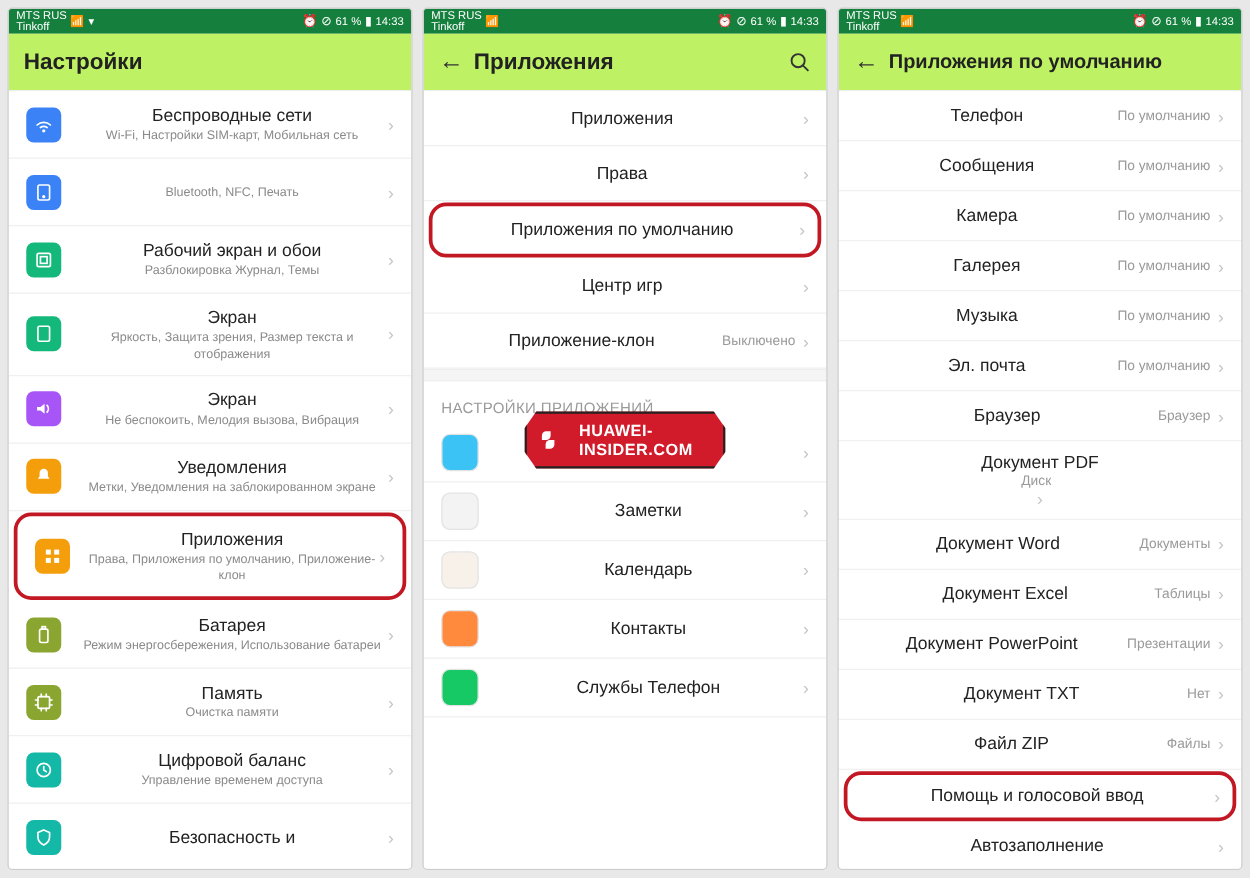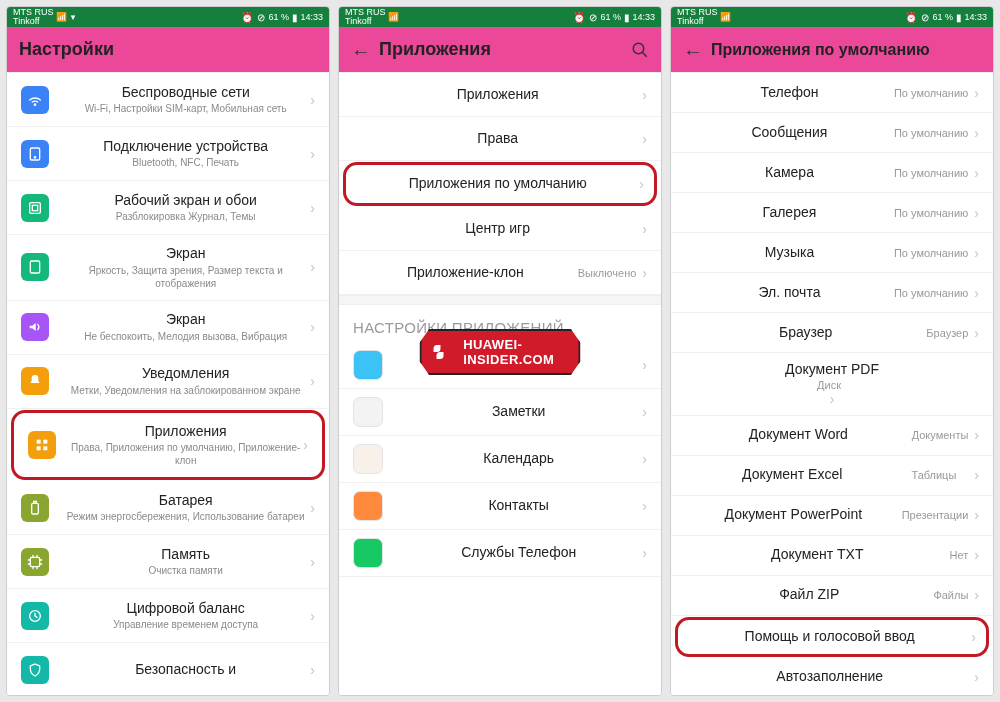--- a/index.html
+++ b/index.html
@@ -34,21 +34,21 @@
   }
   .status-left { display:flex; align-items:center; gap:3px; line-height:9px; }
   .status-right { display:flex; align-items:center; gap:3px; }
   .status-right .sym { font-size:10px; }
   .header {
     height: 46px;
     display: flex;
     align-items: center;
     padding: 0 12px;
     border-bottom: 1px solid #eee;
-    background:#ec4899;
+    background:#bef264;
   }
   .header .title {
     font-size: 18px;
     font-weight: 600;
     color:#222;
     flex:1;
   }
   .header .back {
     width: 22px;
     font-size: 20px;
@@ -74,21 +74,21 @@
     flex-shrink:0;
     color:#fff;
     font-size:14px;
   }
   .row-text { flex:1; min-width:0;text-align:center; }
   .row-title { font-size:14px; color:#222; line-height:1.25; }
   .row-sub { font-size:10px; color:#8a8a8a; line-height:1.3; margin-top:1px; }
   .row-value { font-size:11px; color:#9a9a9a; margin-right:6px; }
   .chev { color:#c4c4c4; font-size:14px; }
   .section-label {
-    font-size:15px;
+    font-size:12px;
     color:#9a9a9a;
     padding: 14px 14px 6px;
     letter-spacing:0.3px;
   }
   .gap { height:10px; background:#f5f5f5; border-top:1px solid #eee; border-bottom:1px solid #eee;}
   .highlight {
     border:3px solid #c21824;
     border-radius:14px;
     margin:1px 4px;
     padding-left:10px;
@@ -165,21 +165,20 @@
     <span class="chev">›</span>
       </div>
       <div class="row tall">
     <div class="icon-box" style="background:#3b82f6">
           <svg width="16" height="16" viewBox="0 0 24 24" fill="none" stroke="#fff" stroke-width="2" stroke-linecap="round">
             <rect x="5" y="3" width="14" height="18" rx="2"></rect>
             <circle cx="12" cy="17" r="1" fill="#fff"></circle>
           </svg>
         </div>
     <div class="row-text">
-      <div class="row-title">Подключение устройства</div>
       <div class="row-sub">Bluetooth, NFC, Печать</div>
     </div>
     <span class="chev">›</span>
       </div>
       <div class="row tall">
     <div class="icon-box" style="background:#14b87a">
           <svg width="16" height="16" viewBox="0 0 24 24" fill="none" stroke="#fff" stroke-width="2" stroke-linecap="round">
             <rect x="4" y="4" width="16" height="16" rx="2"></rect>
             <rect x="8" y="8" width="8" height="8"></rect>
           </svg>
@@ -483,21 +482,21 @@
     <span class="row-value">Диск</span>
     <span class="chev">›</span>
       </div>
       <div class="row" style="min-height: 40px;">
     <div class="row-text">
           <div class="row-title">Документ Word</div>
         </div>
     <span class="row-value">Документы</span>
     <span class="chev">›</span>
       </div>
-      <div class="row" style="min-height: 40px; gap: 12px;">
+      <div class="row" style="min-height: 40px;">
     <div class="row-text">
           <div class="row-title">Документ Excel</div>
         </div>
     <span class="row-value">Таблицы</span>
     <span class="chev">›</span>
       </div>
       <div class="row" style="min-height: 40px;">
     <div class="row-text">
           <div class="row-title">Документ PowerPoint</div>
         </div>

